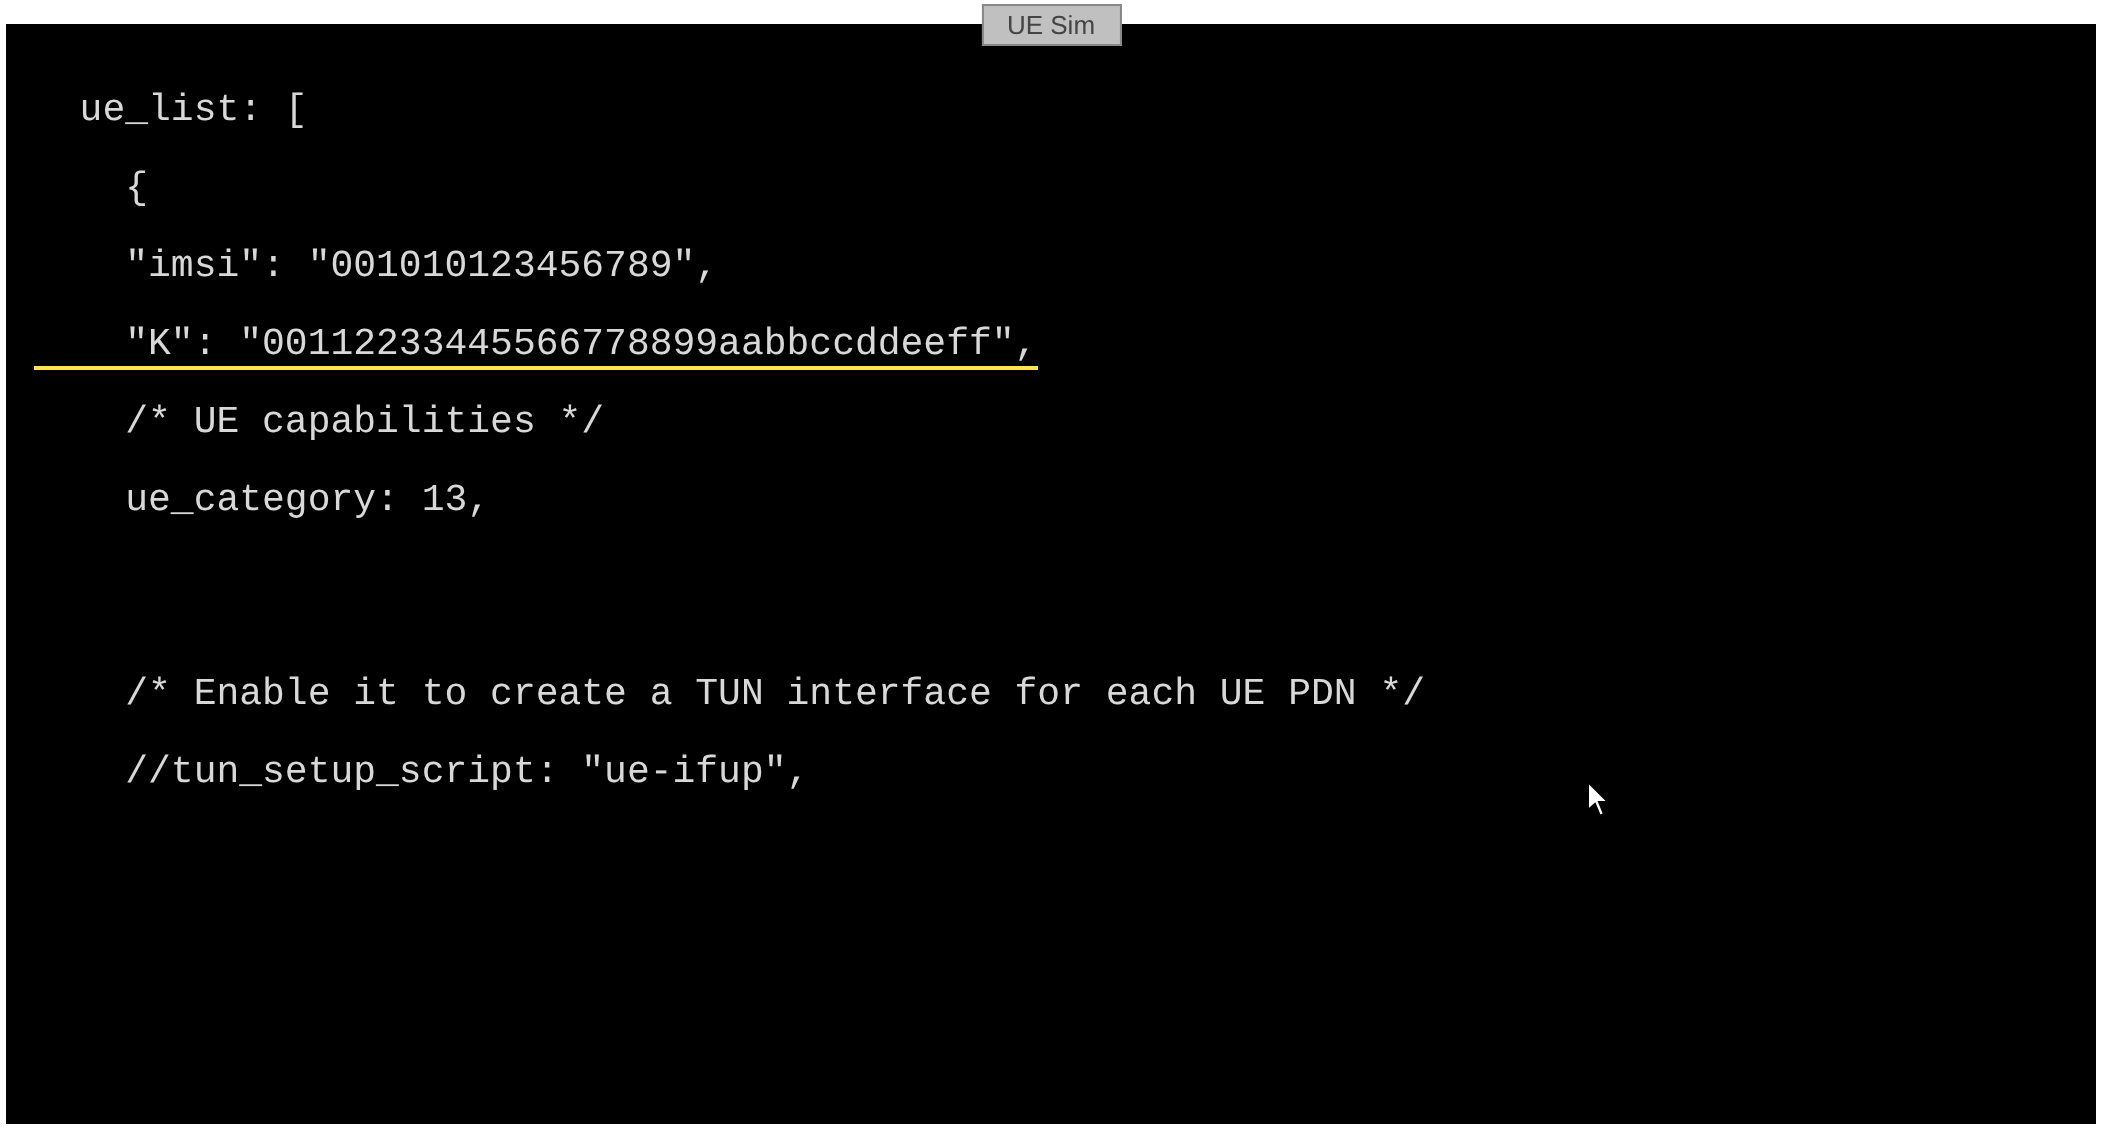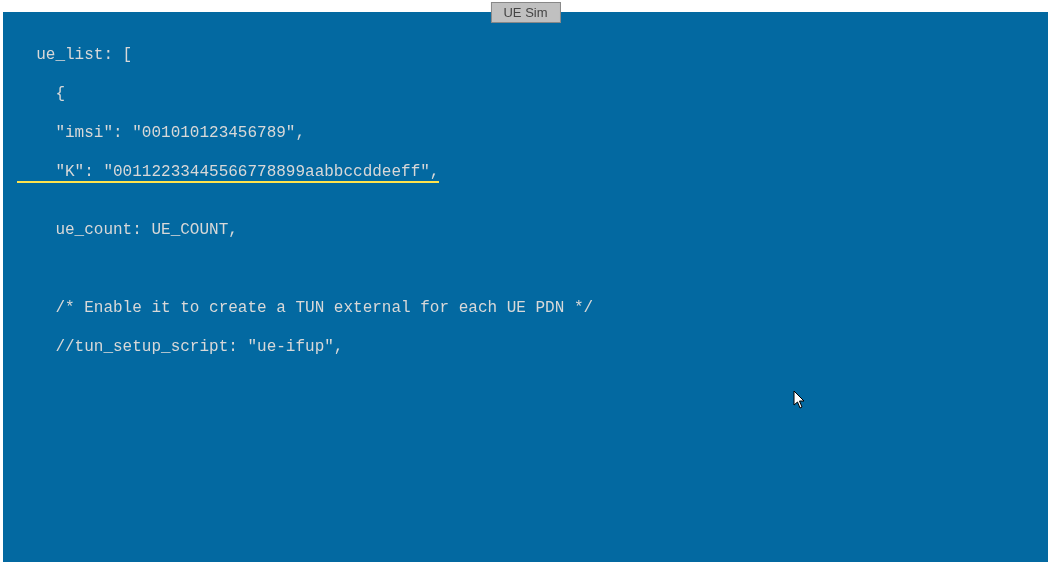--- a/index.html
+++ b/index.html
@@ -33,23 +33,23 @@
       color: #444;
       cursor: pointer;
       z-index: 10;
     }
     .editor-area {
       position: absolute;
       top: 12px;
       left: 3px;
       right: 3px;
       bottom: 3px;
-      background: #0369a1;
+      background: #000000;
       color: #d8d8d8;
-      font-size: 16px;
+      font-size: 19px;
       line-height: 19.5px;
       padding: 14px 14px 6px 14px;
       white-space: pre;
       overflow: hidden;
     }
     .code-line { display: block; }
     .highlight {
       border-bottom: 2px solid #ffe34d;
     }
     .cursor-pointer {
@@ -70,25 +70,26 @@
 
 <div class="header-bar"></div>
 
 <div class="tab-button">UE Sim</div>
 
 <div class="editor-area">
 <span class="code-line">  ue_list: [</span>
 <span class="code-line">    {</span>
 <span class="code-line">    "imsi": "001010123456789",</span>
 <span class="code-line"><span class="highlight">    "K": "00112233445566778899aabbccddeeff",</span></span>
-<span class="code-line"></span>
-<span class="code-line">    ue_count: UE_COUNT,</span>
+<span class="code-line">    /* UE capabilities */</span>
+<span class="code-line">    ue_category: 13,</span>
 <span class="code-line"></span>
 <span class="code-line"></span>
-<span class="code-line">    /* Enable it to create a TUN external for each UE PDN */</span>
+<span class="code-line"></span>
+<span class="code-line">    /* Enable it to create a TUN interface for each UE PDN */</span>
 <span class="code-line">    //tun_setup_script: "ue-ifup",</span>
 <span class="code-line"></span>
 
 
 
 
 
 
 
 

